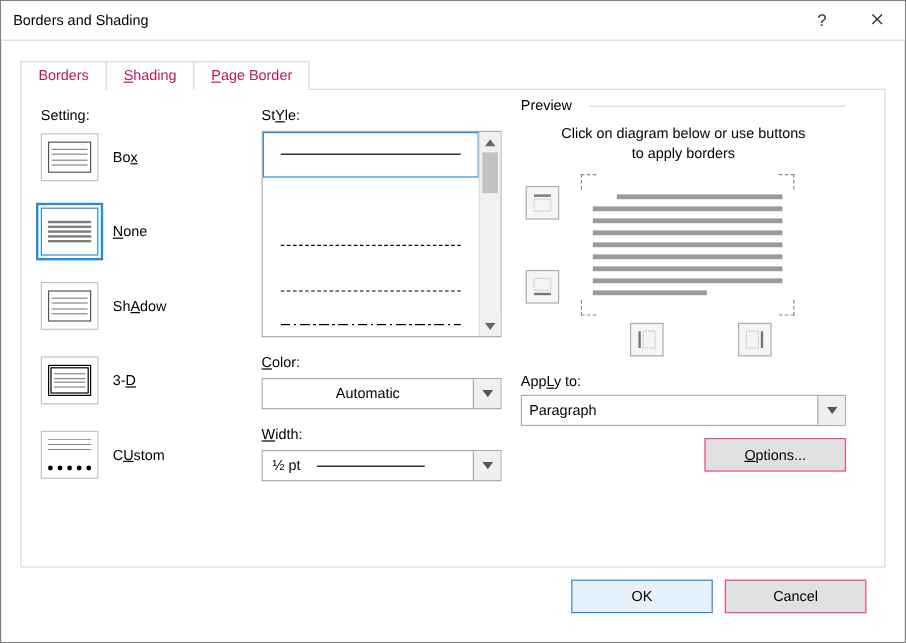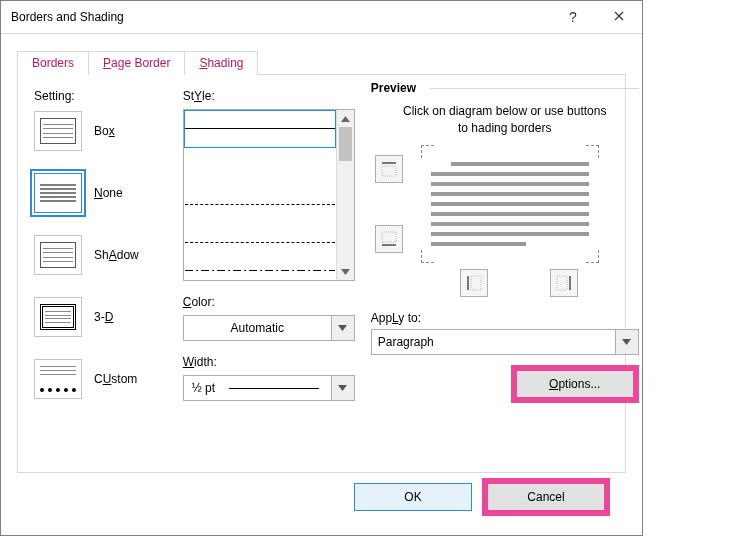--- a/index.html
+++ b/index.html
@@ -4,21 +4,21 @@
 <style>
   html, body {
     margin: 0;
     padding: 0;
     font-family: "Segoe UI", Tahoma, sans-serif;
     font-size: 12px;
     color: #000;
     background: #fff;
   }
   .window {
-    width: 643px;
+    width: 755px;
     height: 536px;
     border: 1px solid #808080;
     box-sizing: border-box;
     display: flex;
     flex-direction: column;
   }
   .titlebar {
     height: 32px;
     display: flex;
     align-items: center;
@@ -167,21 +167,21 @@
   .corner.br{bottom:-4px;right:-4px;border-bottom:1px dashed #888;border-right:1px dashed #888;}
   .para-lines{ position:absolute; inset:6px; display:flex;flex-direction:column; gap:6px; justify-content:center;}
   .para-lines span{height:4px;background:#9a9a9a;}
   .para-lines span.first{margin-left:20px;}
   .para-lines span.last{width:60%;}
   .side-btns-left{ display:flex; flex-direction:column; gap:34px; margin-right:8px;}
   .bottom-btns{ display:flex; gap:54px; margin-top:6px;}
   .apply-label{ margin:10px 0 4px 0;}
   .options-row{ display:flex; justify-content:flex-end; margin-top:10px;}
   .btn{
-    min-width:88px; height:26px; border:6px solid #ec4899; background:#e1e1e1;
+    min-width:88px; height:26px; border:1px solid #ec4899; background:#e1e1e1;
     display:flex;align-items:center;justify-content:center; padding:0 14px;
   }
 
   .footer{
     height:48px; display:flex; align-items:center; justify-content:flex-end;
     gap:10px; padding:0 16px; box-sizing:border-box;
   }
   .btn.primary{ border:1px solid #2a8dd4; background:#e5f1fb;}
 </style>
 </head>
@@ -201,24 +201,24 @@
       </span>
     </div>
   </div>
 
   <div class="body">
     <div class="tabs">
       <div class="tab active">
         <span class="ul" style="text-decoration:none">Borders</span>
       </div>
       <div class="tab inactive">
+        <span><span class="ul">S</span>hading</span>
+      </div>
+      <div class="tab inactive">
         <span><span class="ul">P</span>age Border</span>
-      </div>
-      <div class="tab inactive">
-        <span><span class="ul">S</span>hading</span>
       </div>
     </div>
 
     <div class="panel">
 
       <div class="col-setting">
         <div class="section-label">Setting:</div>
         <div class="setting-list">
           <div class="setting-item">
             <div class="setting-swatch">
@@ -332,25 +332,25 @@
               <svg width="9" height="6">
                 <path d="M0 0 L9 0 L4.5 6 Z" fill="#555"></path>
               </svg>
             </div>
         </div>
       </div>
 
       <div class="col-preview">
         <div class="preview-fieldset">
           <div class="preview-legend-row">
-            <span style="background:#fff;padding-right:6px;font-weight:bold;">Preview</span>
+            <span style="background:#fff;padding-right:6px;">Preview</span>
             <div class="line"></div>
           </div>
           <div class="preview-hint">
-            <span>Click on diagram below or use buttons</span><br><span>to hading borders</span>
+            <span>Click on diagram below or use buttons</span><br><span>to apply borders</span>
           </div>
 
           <div class="preview-area">
             <div class="diagram-row">
               <div class="side-btns-left">
                 <div class="edge-btn">
                   <svg width="16" height="16">
                       <rect x="1" y="1" width="14" height="2" fill="#777"></rect>
                       <rect x="1" y="5" width="14" height="10" fill="none" stroke="#bbb" stroke-dasharray="1 1"></rect>
                     </svg>

